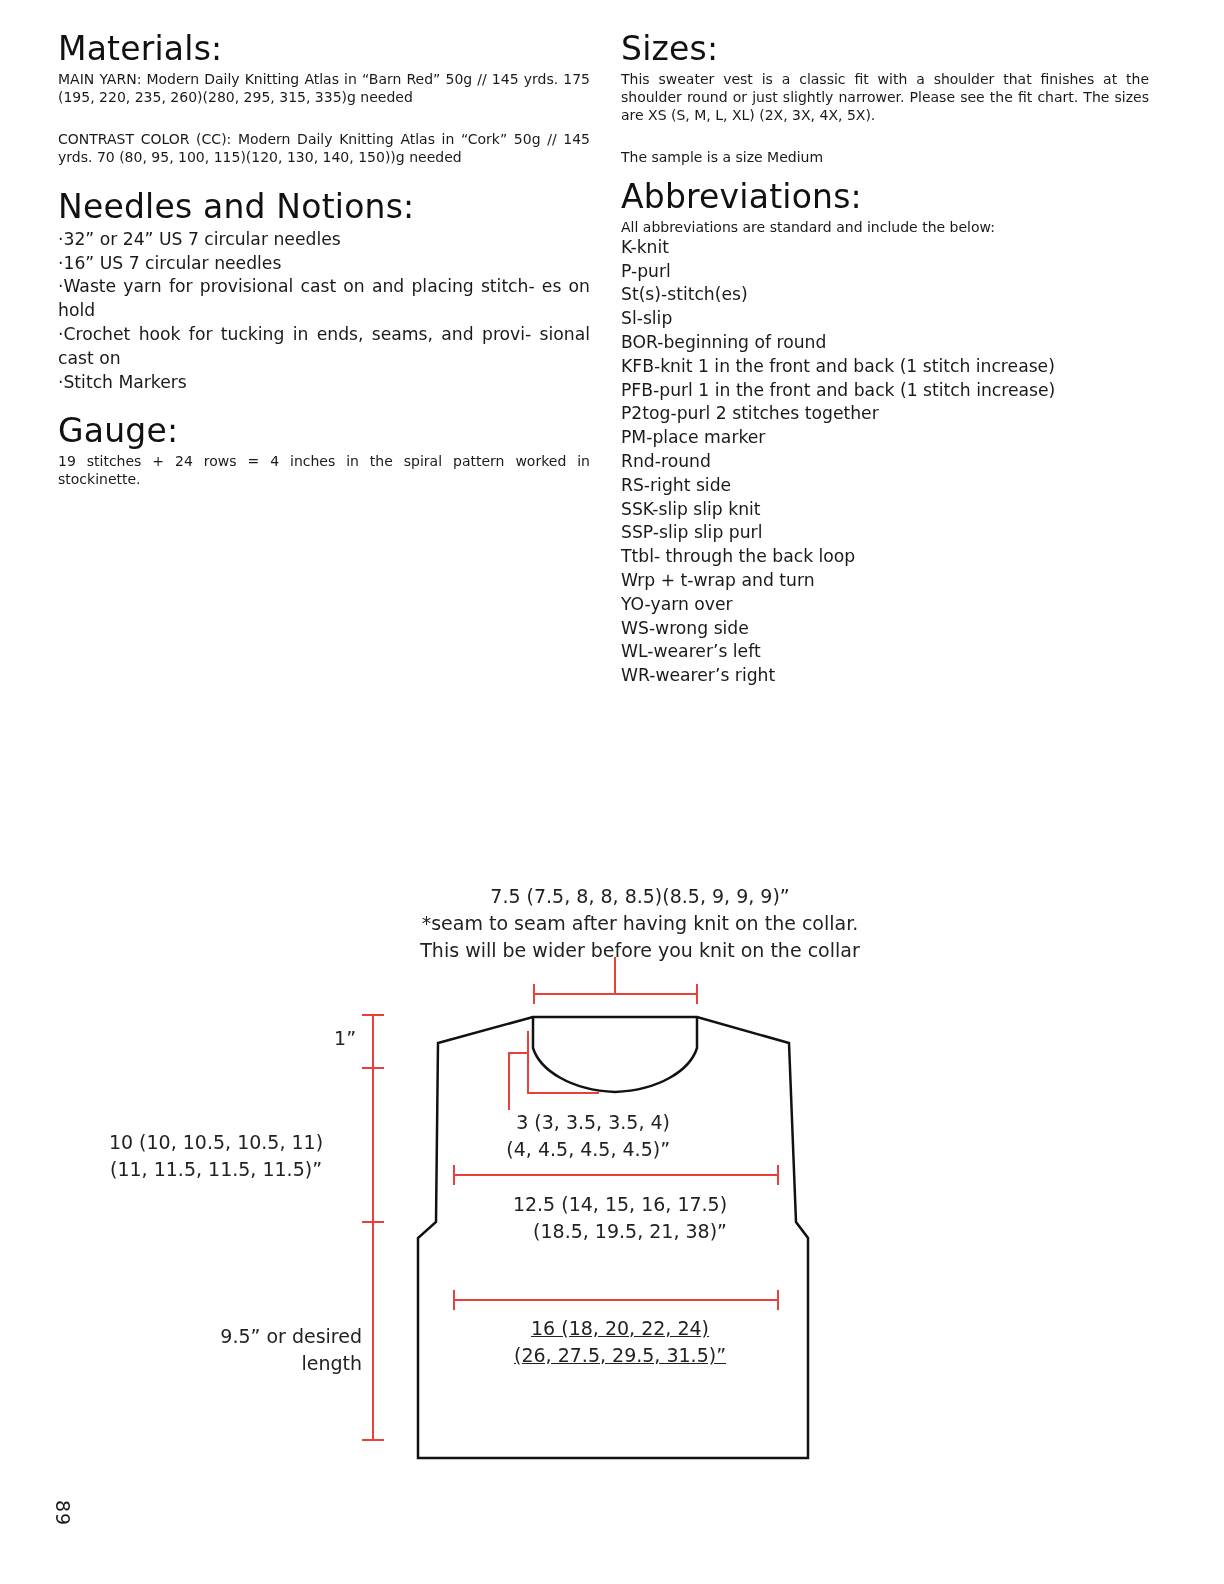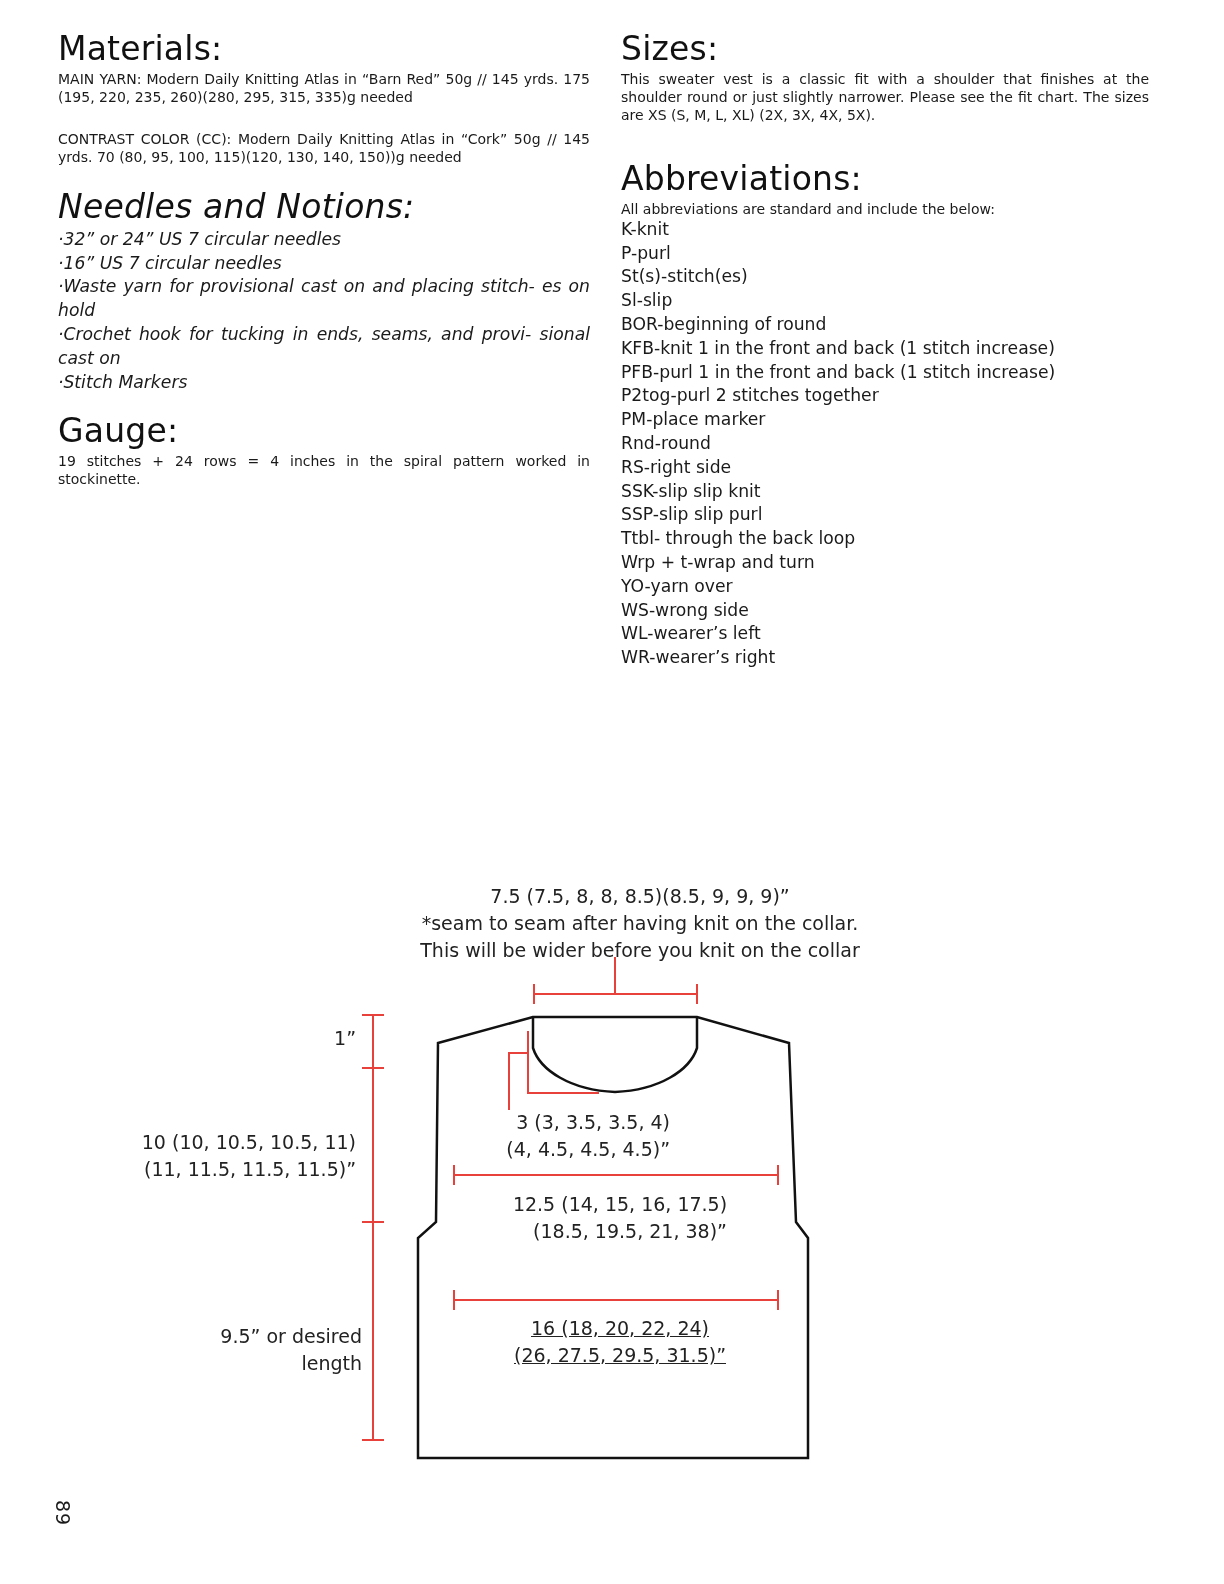--- a/index.html
+++ b/index.html
@@ -24,21 +24,21 @@
 <body>
 
 <div class="col left">
   <section>
     <h2>Materials:</h2>
     <p class="just">MAIN YARN: Modern Daily Knitting Atlas in “Barn Red” 50g // 145 yrds.  175 (195, 220, 235, 260)(280, 295, 315, 335)g needed</p>
     <div class="gap"></div>
     <p class="just">CONTRAST COLOR (CC): Modern Daily Knitting Atlas in “Cork” 50g // 145 yrds.  70 (80, 95, 100, 115)(120, 130, 140, 150))g needed</p>
   </section>
 
-  <section style="margin-top:20px;font-style:italic;">
+  <section style="margin-top:20px;">
     <h2>Needles and Notions:</h2>
     <ul>
       <li>·32” or 24” US 7 circular needles</li>
       <li>·16” US 7 circular needles</li>
       <li class="just">·Waste yarn for provisional cast on and placing stitch- es on hold</li>
       <li class="just">·Crochet hook for tucking in ends, seams, and provi- sional cast on</li>
       <li>·Stitch Markers</li>
     </ul>
   </section>
 
@@ -46,20 +46,21 @@
     <h2>Gauge:</h2>
     <p class="just">19 stitches +  24 rows = 4 inches in the spiral pattern worked in stockinette.</p>
   </section>
 </div>
 
 <div class="col right">
   <section>
     <h2>Sizes:</h2>
     <p class="just">This sweater vest is a classic fit with a shoulder that finishes at the shoulder round or just slightly narrower. Please see the fit chart.  The sizes are XS (S, M, L, XL) (2X, 3X, 4X, 5X).</p>
     <div class="gap"></div>
+    <p>The sample is a size Medium</p>
   </section>
 
   <section style="margin-top:10px;">
     <h2>Abbreviations:</h2>
     <p>All abbreviations are standard and include the below:</p>
     <ul class="abbr">
       <li>K-knit</li>
       <li>P-purl</li>
       <li>St(s)-stitch(es)</li>
       <li>Sl-slip</li>
@@ -117,21 +118,21 @@
   </svg>
 
   <div class="dlabel" style="left:380px; top:875px; width:520px; text-align:center;">
     <div>7.5 (7.5, 8, 8, 8.5)(8.5, 9, 9, 9)”</div>
     <div>*seam to seam after having knit on the collar.</div>
     <div>This will be wider before you knit on the collar</div>
   </div>
 
   <div class="dlabel" style="left:250px; top:1017px; width:106px; text-align:right;">1”</div>
 
-  <div class="dlabel" style="left:100px; top:1121px; width:256px; text-align:right;">
+  <div class="dlabel" style="left:88px; top:1121px; width:256px; text-align:center;">
     <div>10 (10, 10.5, 10.5, 11)</div>
     <div>(11, 11.5, 11.5, 11.5)”</div>
   </div>
 
   <div class="dlabel" style="left:150px; top:1315px; width:212px; text-align:right;">
     <div>9.5” or desired</div>
     <div>length</div>
   </div>
 
   <div class="dlabel" style="left:470px; top:1101px; width:200px; text-align:right;">

